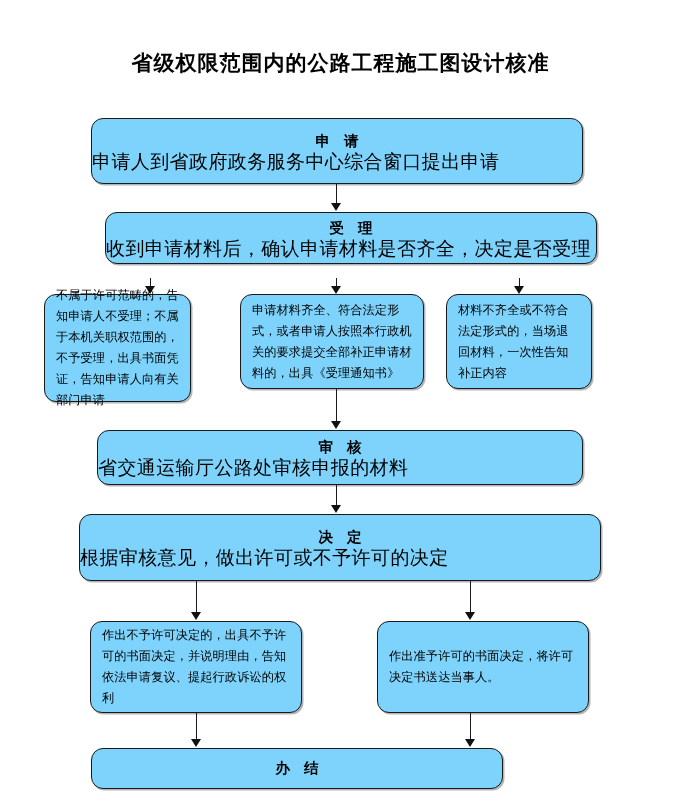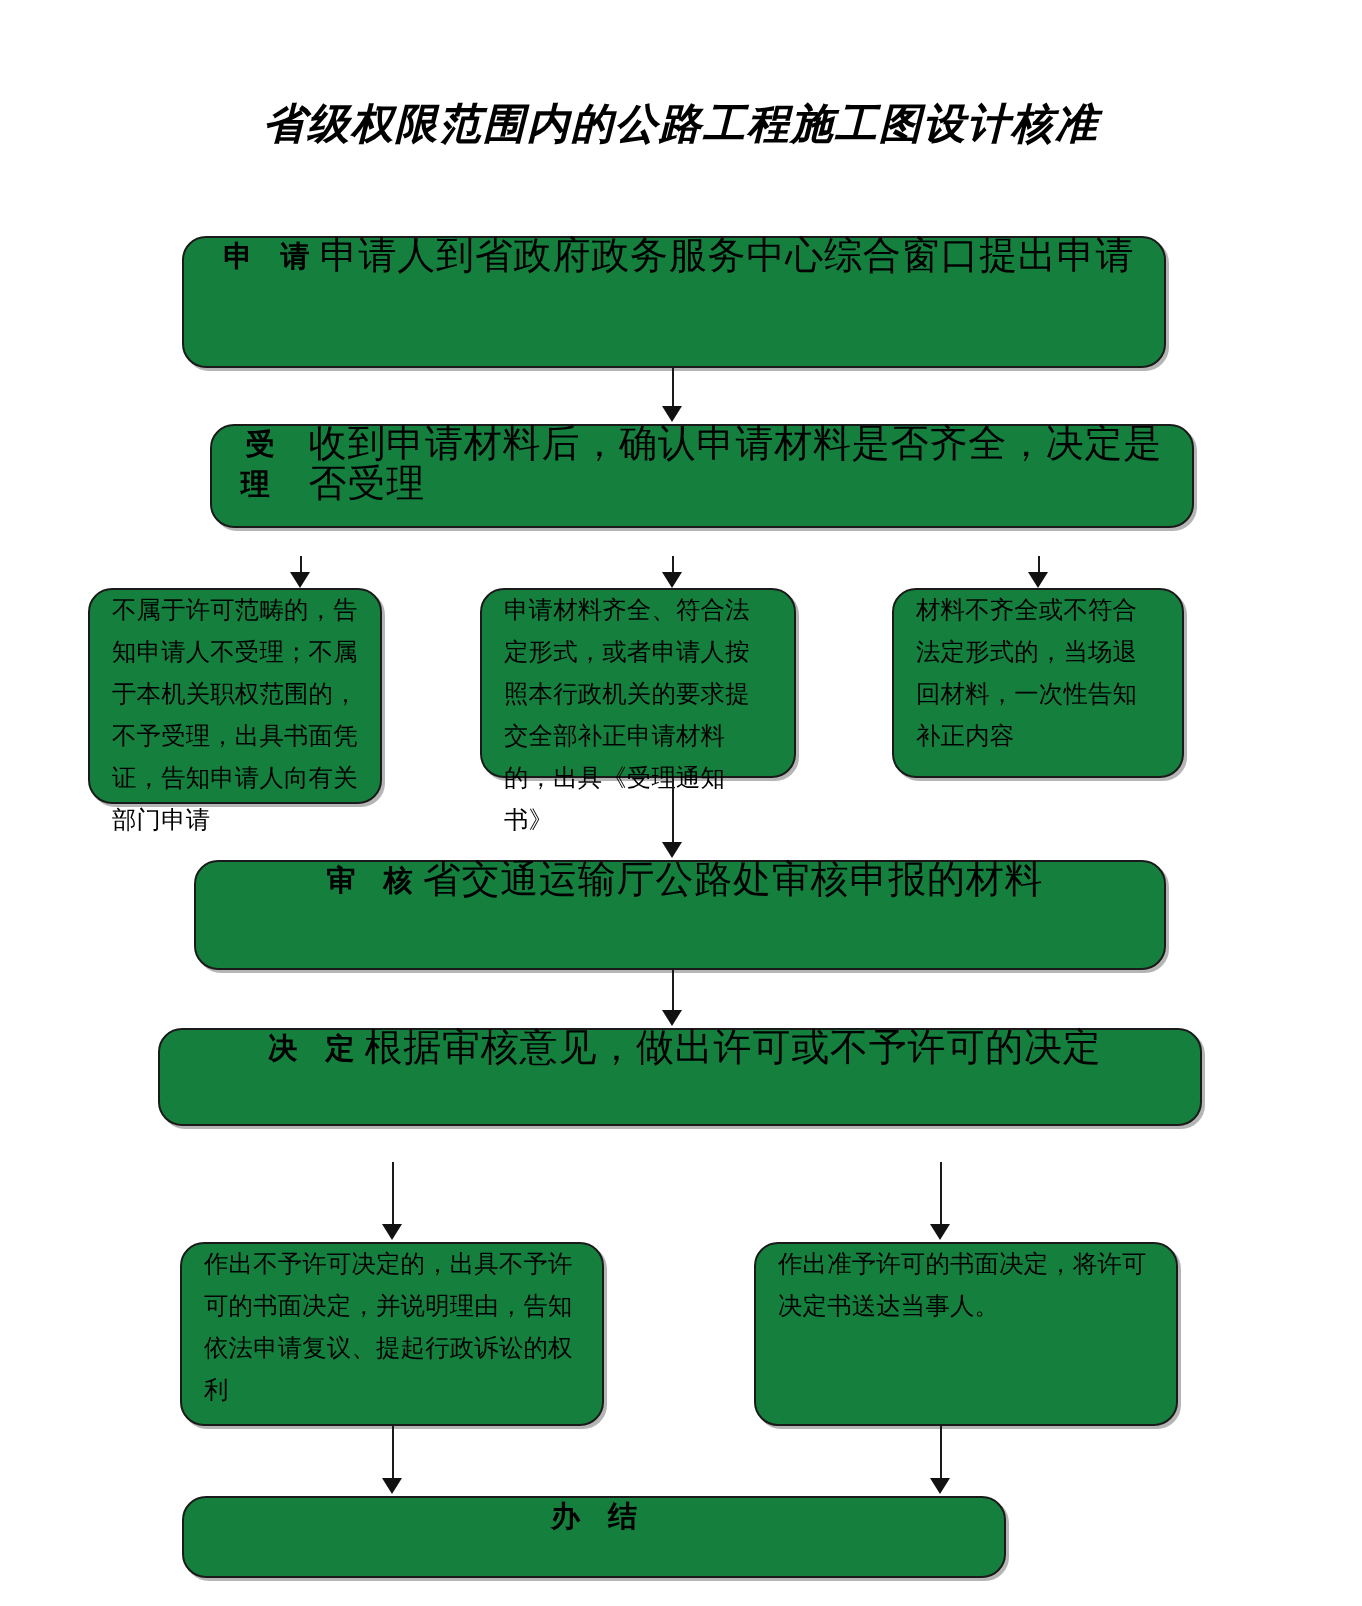--- a/index.html
+++ b/index.html
@@ -24,31 +24,30 @@
     position: absolute;
     left: 0;
     top: 48px;
     width: 681px;
     text-align: center;
     font-size: 21px;
     font-weight: bold;
     letter-spacing: 1px;
     line-height: 30px;
     font-family: "Liberation Sans", "DejaVu Sans", sans-serif;
-    font-style: italic;
   }
   .node {
     position: absolute;
     box-sizing: border-box;
     border: 1px solid #1a1a1a;
     border-radius: 12px;
-    background: #15803d;
+    background: #7dd3fc;
     box-shadow: 1.5px 1.5px 0 rgba(120,120,120,0.55);
     display: flex;
-    flex-direction: row;
+    flex-direction: column;
     justify-content: center;
   }
   .node .head {
     text-align: center;
     font-size: 14.5px;
     font-weight: bold;
     letter-spacing: 5px;
     line-height: 20px;
     padding-bottom: 1px;
     text-indent: 5px;
@@ -110,40 +109,40 @@
   <div class="vline" style="left:336px; top:278px; height:10px;"></div>
   <div class="arrowhead" style="left:331px; top:286px;"></div>
 
   <div class="vline" style="left:519px; top:278px; height:10px;"></div>
   <div class="arrowhead" style="left:514px; top:286px;"></div>
 
   <div class="node" style="left:44px; top:294px; width:147px; height:108px;">
     <div class="body-just">不属于许可范畴的，告知申请人不受理；不属于本机关职权范围的，不予受理，出具书面凭证，告知申请人向有关部门申请</div>
   </div>
 
-  <div class="node" style="left:240px; top:294px; width:158px; height:95px;">
+  <div class="node" style="left:240px; top:294px; width:184px; height:95px;">
     <div class="body-just">申请材料齐全、符合法定形式，或者申请人按照本行政机关的要求提交全部补正申请材料的，出具《受理通知书》</div>
   </div>
 
   <div class="node" style="left:446px; top:294px; width:146px; height:95px;">
     <div class="body-just">材料不齐全或不符合法定形式的，当场退回材料，一次性告知补正内容</div>
   </div>
 
   <div class="vline" style="left:336px; top:389px; height:34px;"></div>
   <div class="arrowhead" style="left:331px; top:421px;"></div>
 
   <div class="node" style="left:97px; top:430px; width:486px; height:55px;">
     <div class="head">审 核</div>
     <div class="body-center">省交通运输厅公路处审核申报的材料</div>
   </div>
 
   <div class="vline" style="left:336px; top:485px; height:22px;"></div>
   <div class="arrowhead" style="left:331px; top:505px;"></div>
 
-  <div class="node" style="left:79px; top:514px; width:522px; height:49px;">
+  <div class="node" style="left:79px; top:514px; width:522px; height:67px;">
     <div class="head">决 定</div>
     <div class="body-center">根据审核意见，做出许可或不予许可的决定</div>
   </div>
 
   <div class="vline" style="left:196px; top:581px; height:33px;"></div>
   <div class="arrowhead" style="left:191px; top:612px;"></div>
 
   <div class="vline" style="left:470px; top:581px; height:33px;"></div>
   <div class="arrowhead" style="left:465px; top:612px;"></div>
 

